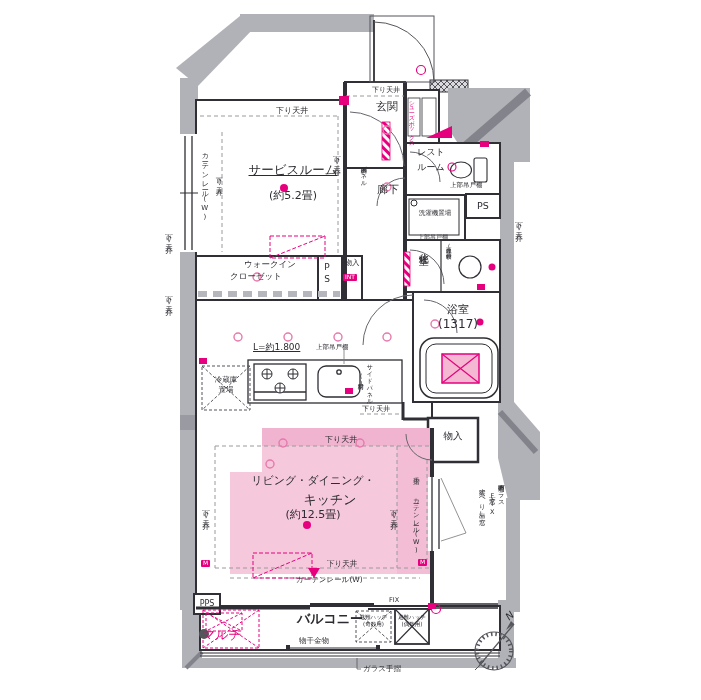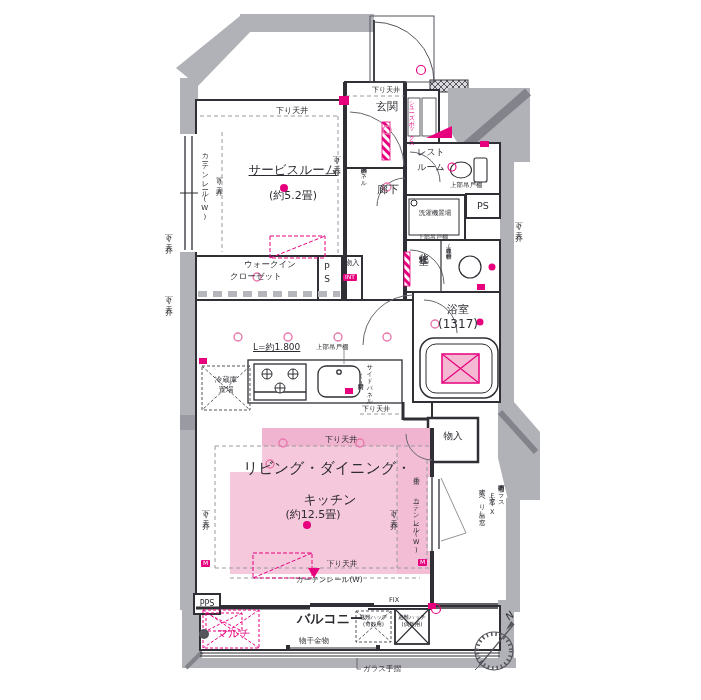--- a/index.html
+++ b/index.html
@@ -295,38 +295,38 @@
 <div class="lbl" style="left:253px;top:342px;font-size:9px;text-decoration:underline;">L=約1.800</div>
 <div class="lbl" style="left:316px;top:344px;font-size:6.5px;">上部吊戸棚</div>
 <div class="lbl ctr" style="left:210px;top:376px;width:32px;font-size:7.5px;">冷蔵庫</div>
 <div class="lbl ctr" style="left:210px;top:386px;width:32px;font-size:7.5px;">置場</div>
 <div class="lbl v" style="left:366px;top:360px;font-size:6px;letter-spacing:0;">サイドパネル</div>
 <div class="lbl v" style="left:357px;top:372px;font-size:6px;letter-spacing:0;">(同材)</div>
 <div class="lbl" style="left:362px;top:406px;font-size:7px;">下り天井</div>
 
 <div class="lbl ctr" style="left:428px;top:431px;width:50px;font-size:9.5px;">物入</div>
 
-<div class="lbl ctr" style="left:243px;top:460px;width:140px;font-size:15px;text-align:center;">リビング・ダイニング・</div>
+<div class="lbl ctr" style="left:243px;top:475px;width:140px;font-size:11px;text-align:center;">リビング・ダイニング・</div>
 <div class="lbl ctr" style="left:260px;top:493px;width:140px;font-size:13px;">キッチン</div>
 <div class="lbl ctr" style="left:243px;top:509px;width:140px;font-size:11px;">(約12.5畳)</div>
 <div class="lbl" style="left:325px;top:436px;">下り天井</div>
 <div class="lbl v" style="left:201px;top:504px;font-size:7.5px;">下り天井</div>
 <div class="lbl v" style="left:389px;top:504px;font-size:7.5px;">下り天井</div>
 <div class="lbl" style="left:327px;top:560px;font-size:7.5px;">下り天井</div>
 <div class="lbl" style="left:296px;top:576px;font-size:7.5px;">カーテンレール(W)</div>
 
 <div class="lbl v" style="left:412px;top:472px;font-size:6.5px;">手摺</div>
 <div class="lbl v" style="left:412px;top:493px;font-size:6.5px;letter-spacing:0;">カーテンレール(W)</div>
 <div class="lbl v" style="left:497px;top:480px;font-size:6.5px;letter-spacing:0;">不透明ガラス</div>
 <div class="lbl v" style="left:488px;top:492px;font-size:6.5px;letter-spacing:0;">下窓FIX</div>
 <div class="lbl v" style="left:478px;top:484px;font-size:6.5px;letter-spacing:0;">縦すべり出し窓</div>
 
 <div class="lbl ctr" style="left:194px;top:594px;width:26px;height:20px;line-height:20px;font-size:8px;">PPS</div>
 <div class="lbl ctr" style="left:272px;top:612px;width:116px;font-size:13px;font-weight:bold;">バルコニー</div>
-<div class="lbl pink" style="left:217px;top:628px;font-size:11px;">マルチ</div>
+<div class="lbl pink" style="left:202px;top:628px;font-size:13px;">マルチ</div>
 <div class="lbl" style="left:299px;top:637px;font-size:7.5px;">物干金物</div>
 <div class="lbl" style="left:363px;top:665px;font-size:7.5px;">ガラス手摺</div>
 <div class="lbl" style="left:389px;top:597px;font-size:6.5px;">FIX</div>
 
 <div class="lbl ctr" style="left:356px;top:614px;width:35px;font-size:5.5px;">避難ハッチ</div>
 <div class="lbl ctr" style="left:356px;top:621px;width:35px;font-size:5.5px;">(奇数用)</div>
 <div class="lbl ctr" style="left:394px;top:614px;width:36px;font-size:5.5px;">避難ハッチ</div>
 <div class="lbl ctr" style="left:394px;top:621px;width:36px;font-size:5.5px;">(偶数用)</div>
 
 <div class="lbl" style="left:506px;top:610px;font-size:10px;font-style:italic;transform:rotate(-42deg);">N</div>

